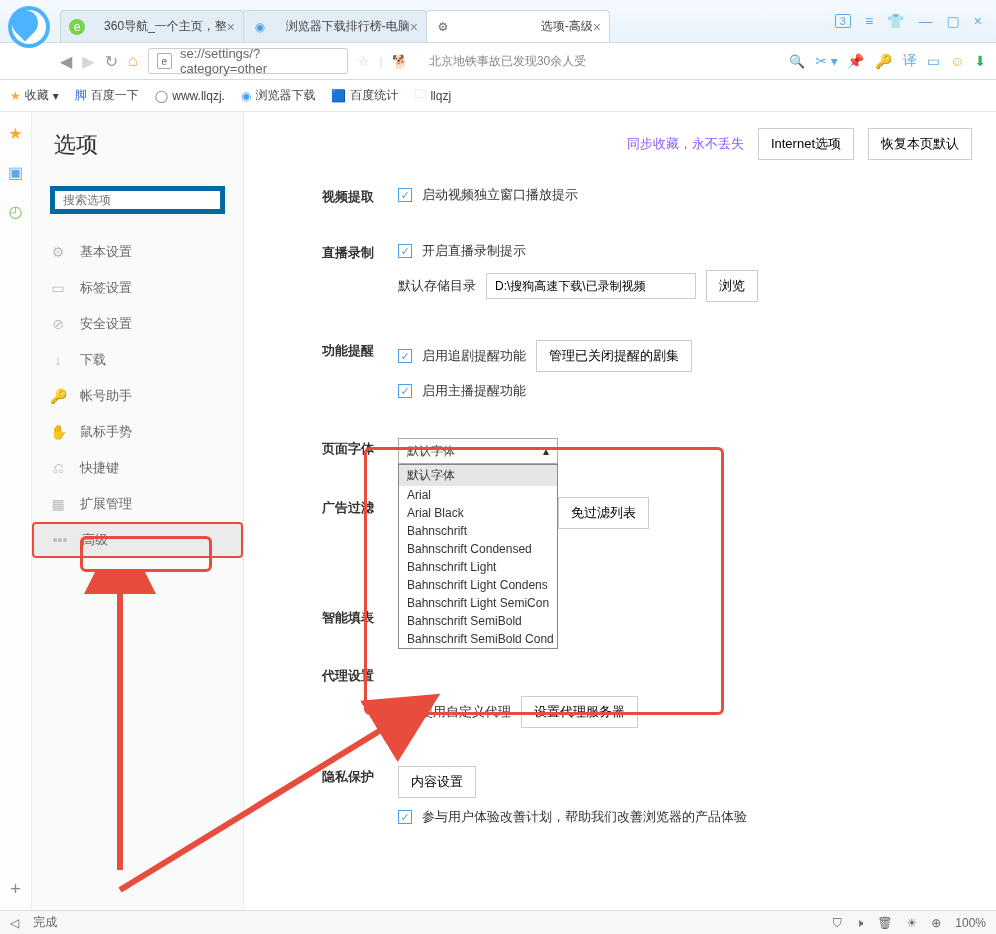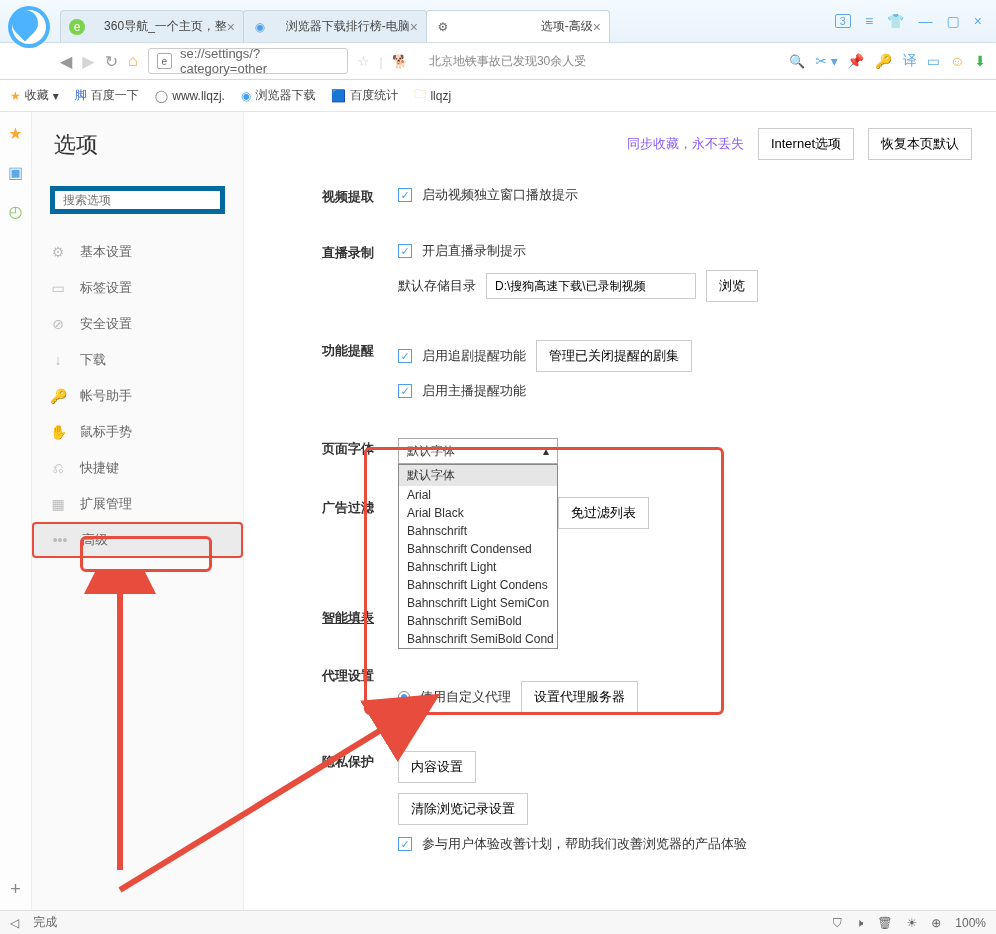--- a/index.html
+++ b/index.html
@@ -289,44 +289,41 @@
 
     <div class="section" style="margin-top:-180px;">
       <div class="sec-label">广告过滤</div>
       <div class="sec-body">
           <div class="row" style="padding-left:160px;">
             <button class="btn">免过滤列表</button>
           </div>
         </div>
     </div>
 
-    <div class="section" style="margin-top:40px;text-decoration:underline;">
+    <div class="section" style="margin-top:40px;">
       <div class="sec-label">智能填表</div>
       <div class="sec-body"></div>
     </div>
 
     <div class="section" style="margin-top:10px;">
       <div class="sec-label">代理设置</div>
       <div class="sec-body">
-        <div class="row" style="margin-top:16px;">
+        <div class="row" style="margin-top:31px;">
             <span class="radio checked"></span>
             <span>使用自定义代理</span>
         <button class="btn">设置代理服务器</button>
           </div>
       </div>
     </div>
 
     <div class="section">
       <div class="sec-label">隐私保护</div>
       <div class="sec-body">
         <div class="row">
             <button class="btn">内容设置</button>
-          </div>
-        <div class="row">
-            <button class="btn">清除浏览记录设置</button>
           </div>
         <div class="row">
             <span class="chk">✓</span>
             <span>参与用户体验改善计划，帮助我们改善浏览器的产品体验</span>
           </div>
       </div>
     </div>
 
     <div class="section">
       

